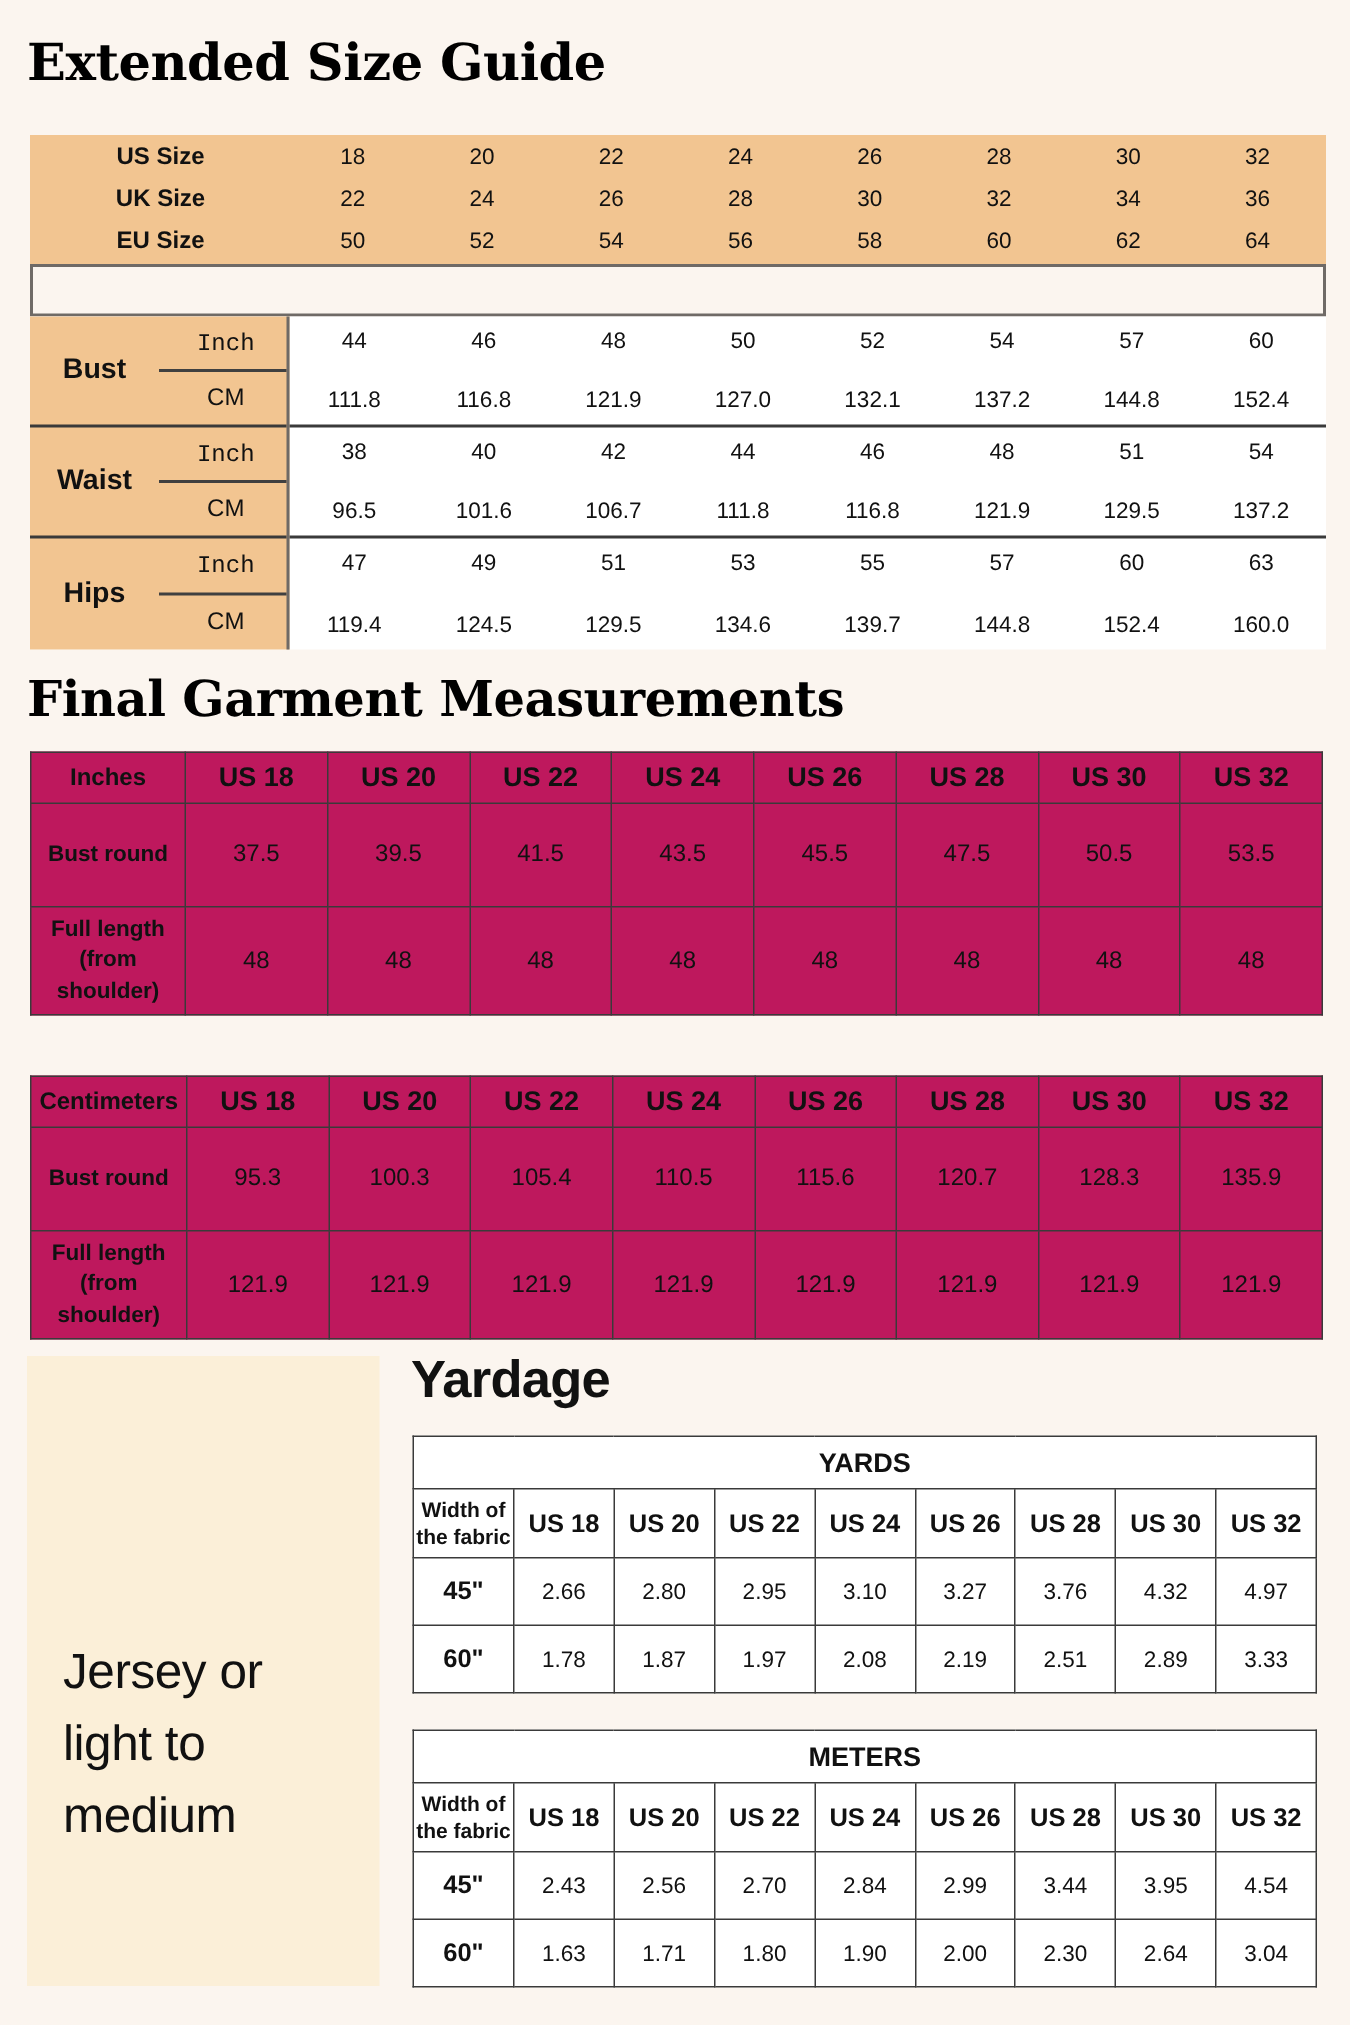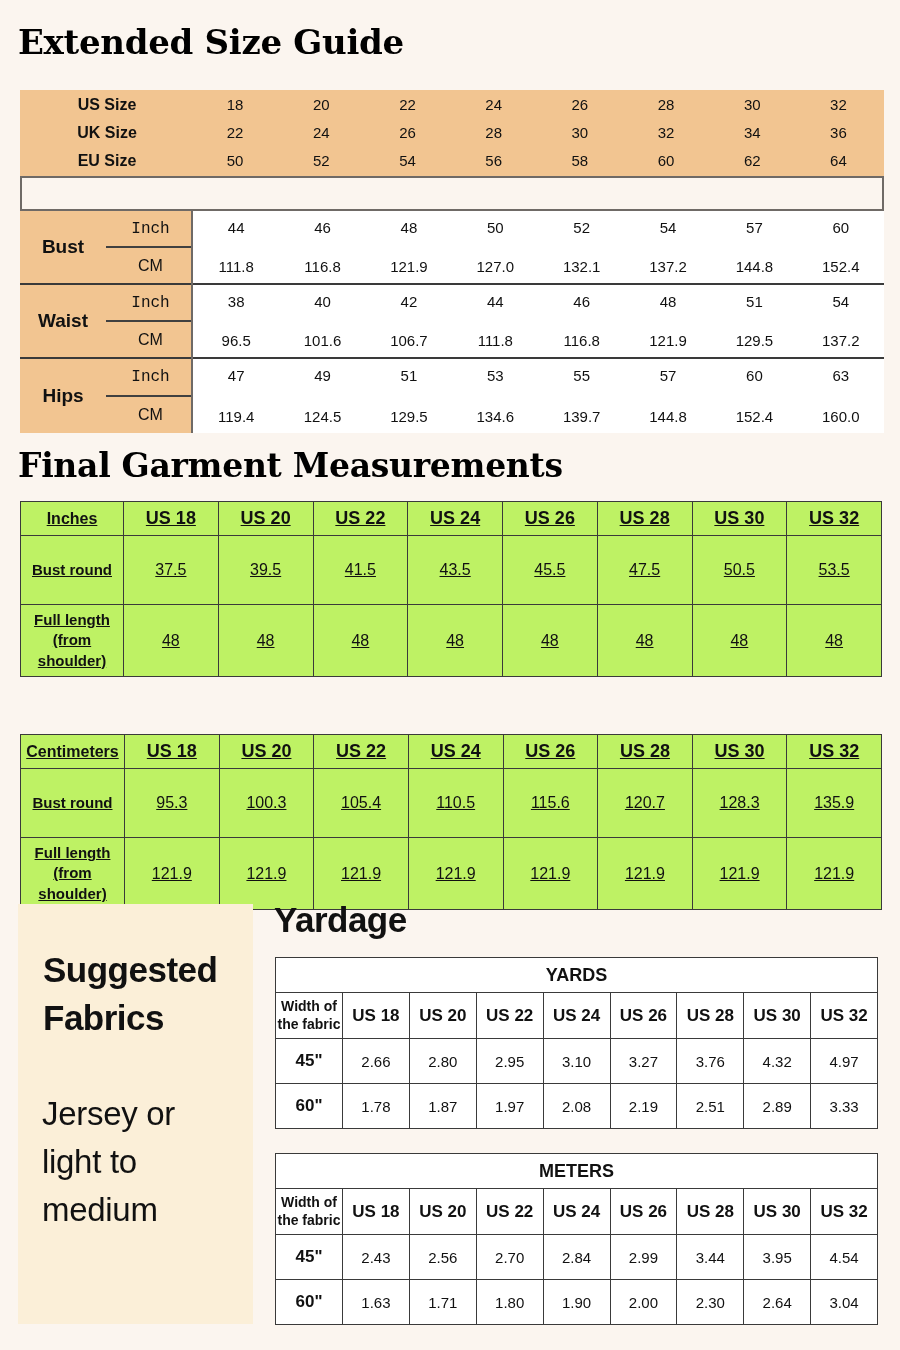--- a/index.html
+++ b/index.html
@@ -47,27 +47,27 @@
   .sg-group .units span:first-child { border-bottom: 2px solid #404040; font-family: Liberation Mono, monospace; }
   .sg-values { flex: 1; }
   .sg-vgroup { height: 74px; display: flex; flex-direction: column; border-bottom: 2px solid #3a3a3a; }
   .sg-vgroup:last-child { border-bottom: none; }
   .sg-vrow { flex: 1; display: flex; }
   .sg-vrow span { flex: 1; text-align: center; font-size: 15px; display: flex; align-items: center; justify-content: center; }
   .sg-vrow.top span { align-items: flex-start; padding-top: 8px; }
   .sg-vrow.bot span { align-items: flex-end; padding-bottom: 8px; }
 
   
-  table.grid { border-collapse: collapse; position: absolute; background: #bef264; text-decoration: underline; }
+  table.grid { border-collapse: collapse; position: absolute; background: #be185d; }
   table.grid td { border: 1.5px solid #3a3a3a; text-align: center; vertical-align: middle; font-size: 16px; }
   table.grid td.rowlbl { font-weight: bold; font-size: 15px; line-height: 1.35; }
   table.grid tr.hdr td { font-weight: bold; font-size: 18px; }
   table.grid tr.hdr td.corner { font-size: 16px; }
   #garment-in { left: 20px; top: 501px; width: 862px; }
-  #garment-cm { left: 20px; top: 734px; width: 862px; }
+  #garment-cm { left: 20px; top: 717px; width: 862px; }
   .g-hdr { height: 34px; }
   .g-bust { height: 69px; }
   .g-len { height: 72px; }
 
   
   .fabrics {
     position: absolute; left: 18px; top: 904px; width: 235px; height: 420px;
     background: #fbefd8;
   }
   .fabrics .ftitle { position: absolute; left: 25px; top: 42px; font-weight: bold; font-size: 35px; line-height: 48px; letter-spacing: -0.5px; }
@@ -310,24 +310,20 @@
     <td>121.9</td>
     <td>121.9</td>
     <td>121.9</td>
     <td>121.9</td>
     <td>121.9</td>
   </tr>
 </tbody>
   </table>
 
 <div class="fabrics">
-  <div class="ftitle">
-    <div>Suggested</div>
-    <div>Fabrics</div>
-  </div>
   <div class="fbody">
     <div>Jersey or</div>
     <div>light to</div>
     <div>medium</div>
   </div>
 </div>
 
 <div id="yardage-title">Yardage</div>
 
 <table id="yards-table" class="ytable">

